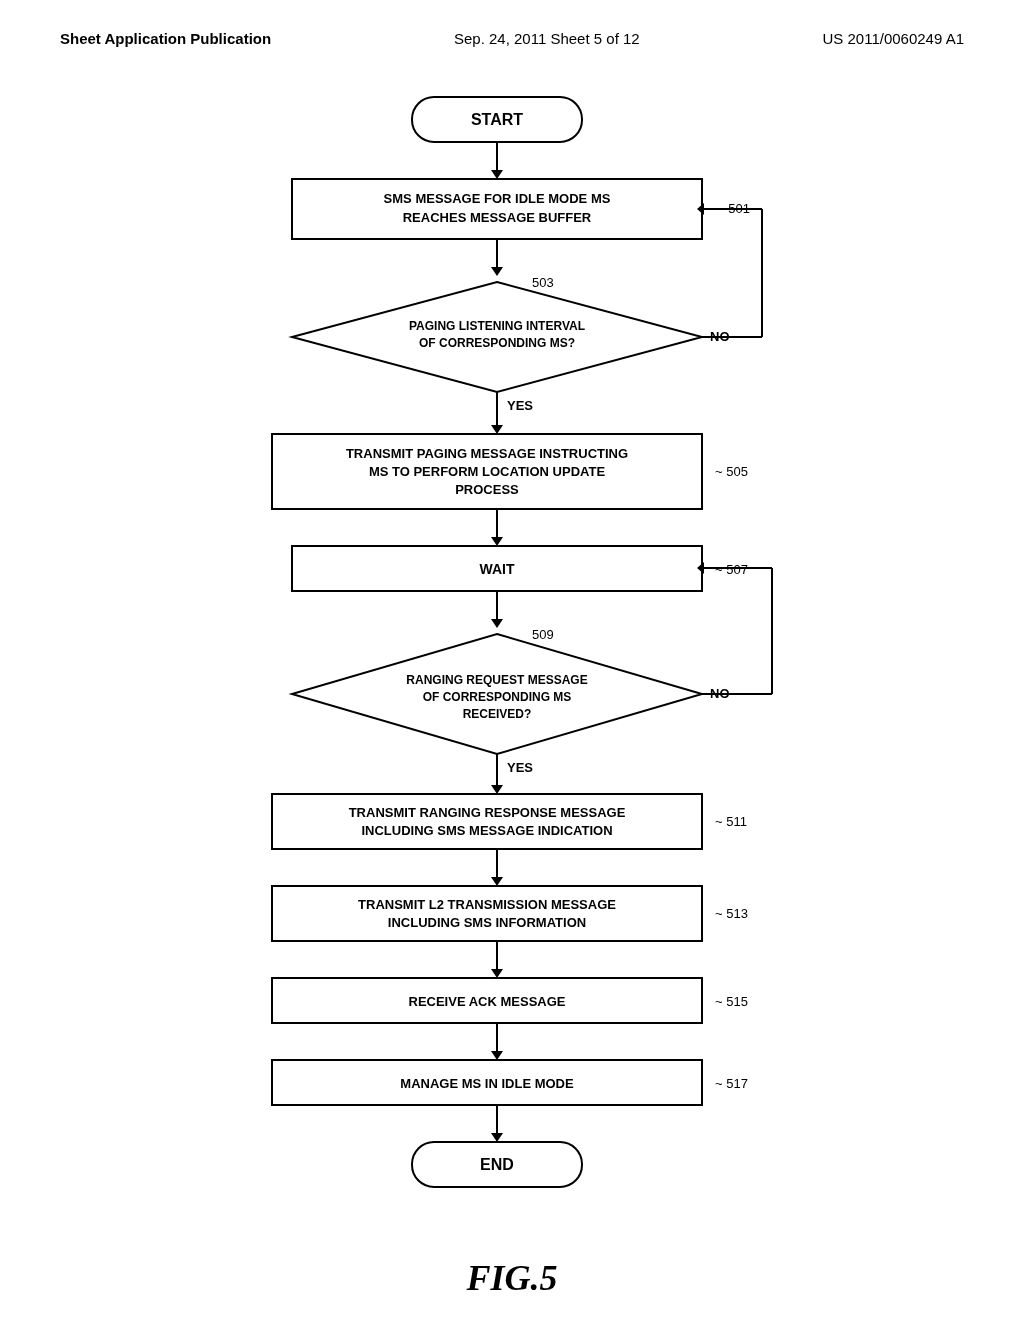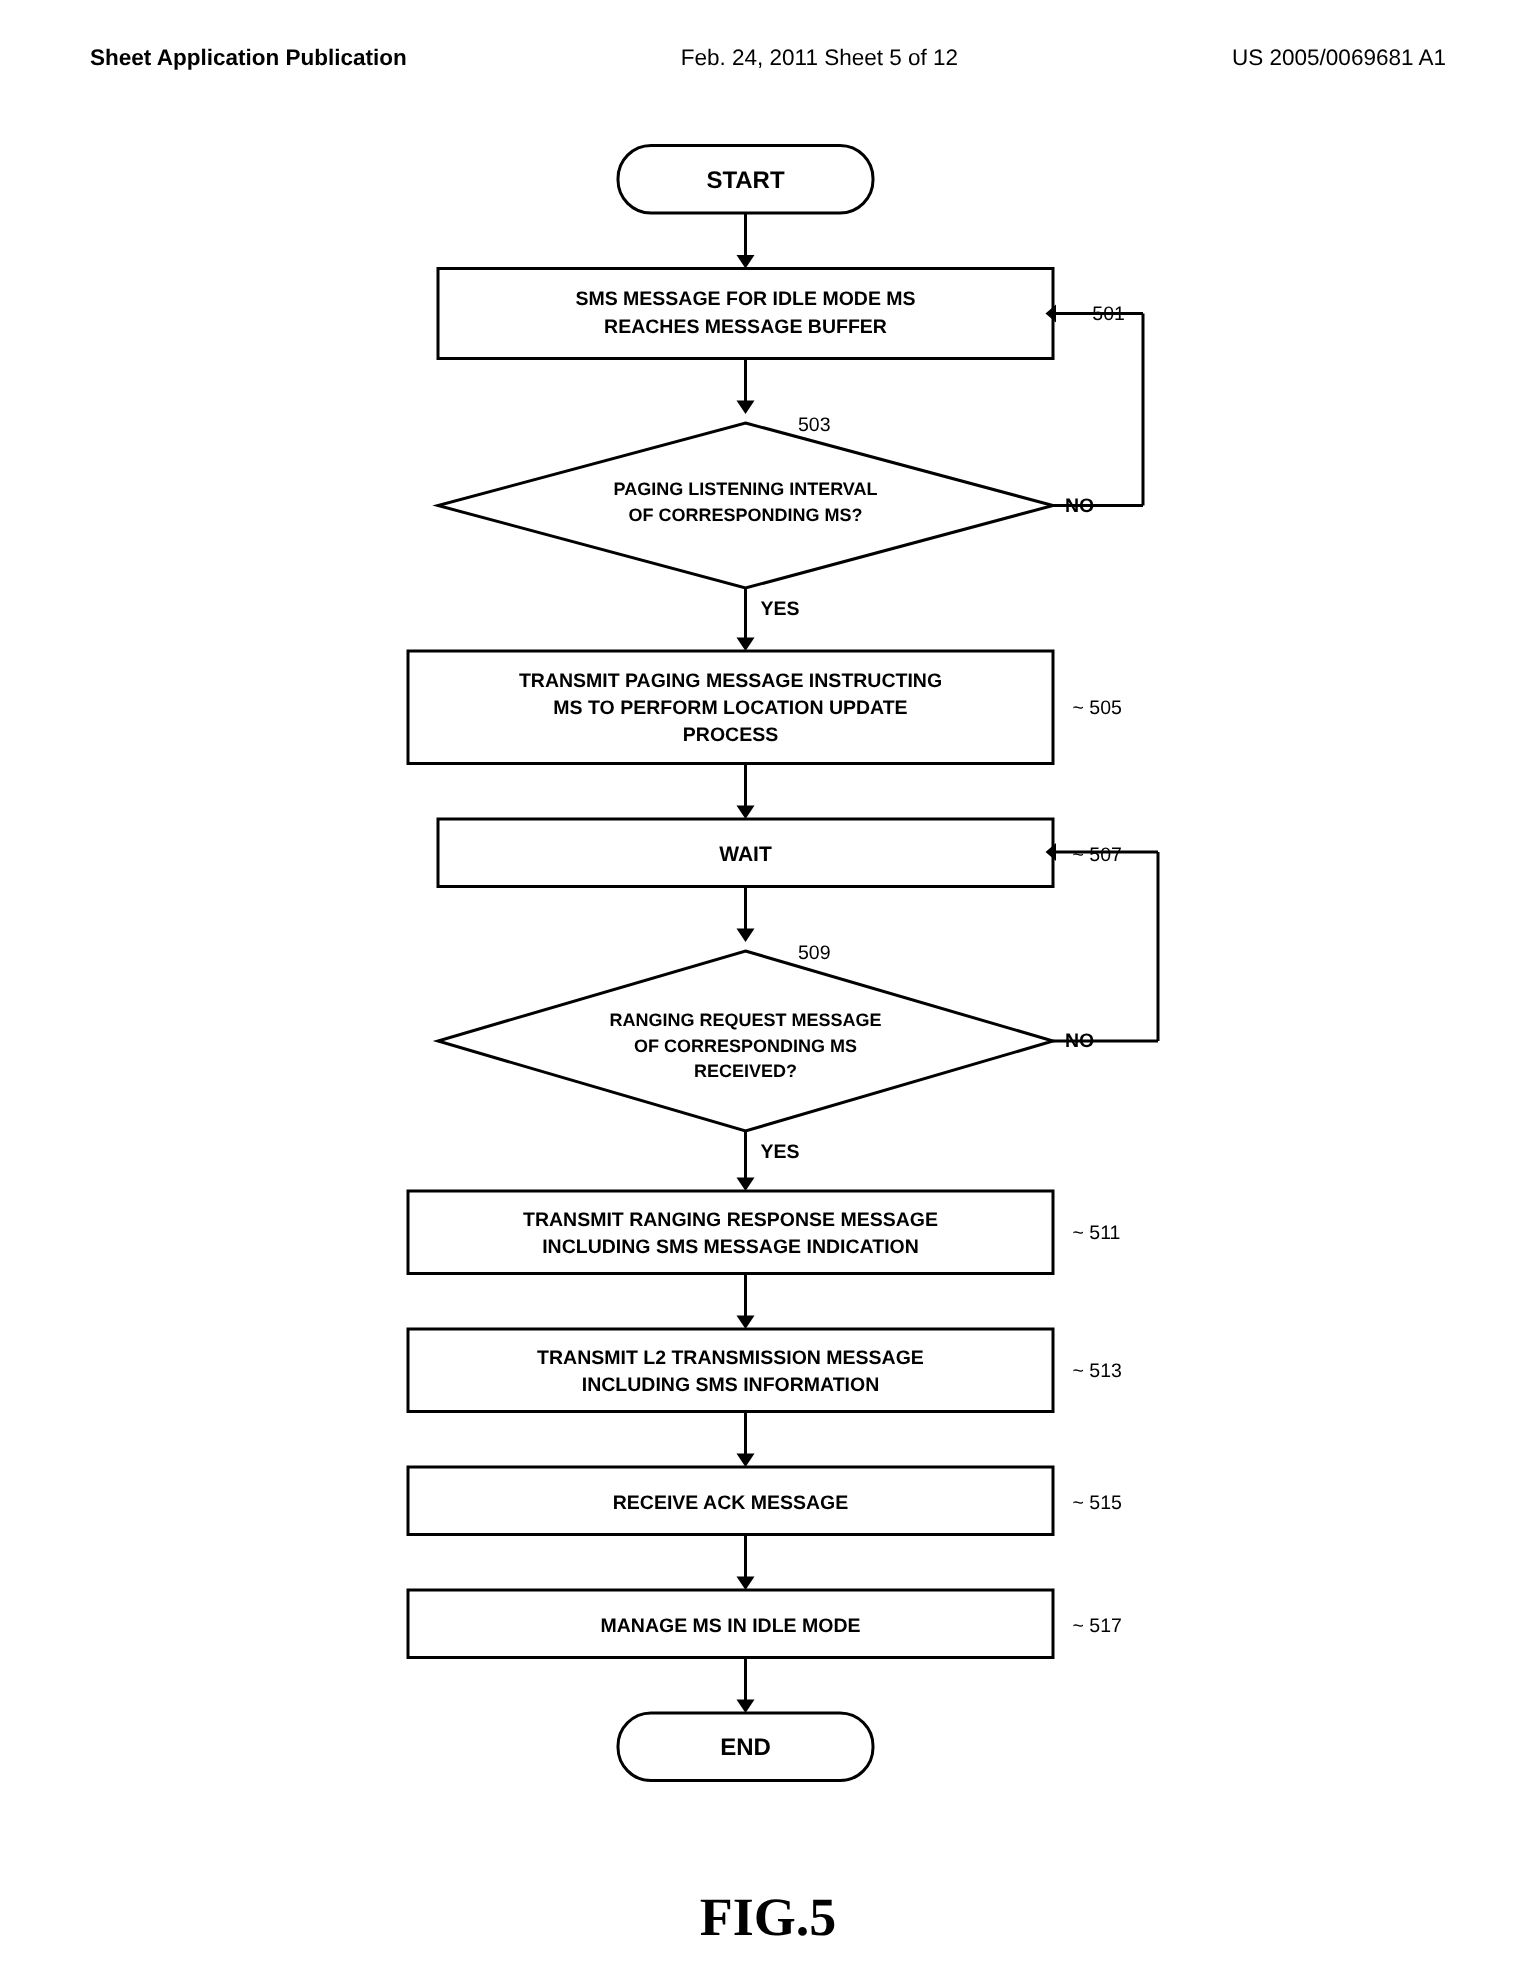--- a/index.html
+++ b/index.html
@@ -46,36 +46,37 @@
       padding: 20px 0;
       position: relative;
     }
 
     .figure-caption {
       font-size: 36px;
       font-weight: bold;
       text-align: center;
       margin-top: 20px;
       font-family: 'Times New Roman', serif;
+      font-style: italic;
     }
 
     
     .flowchart-svg {
       display: block;
       margin: 0 auto;
     }
   </style>
 </head>
 <body>
 
 <div class="page">
   <div class="header">
     <span class="header-left">Sheet Application Publication</span>
-    <span class="header-center">Feb. 24, 2011  Sheet 5 of 12</span>
-    <span class="header-right">US 2005/0069681 A1</span>
+    <span class="header-center">Sep. 24, 2011  Sheet 5 of 12</span>
+    <span class="header-right">US 2011/0060249 A1</span>
   </div>
 
   <div class="diagram-container">
     <svg class="flowchart-svg" width="700" height="1150" viewBox="0 0 700 1150">
 
       <rect x="250" y="10" width="170" height="45" rx="22" ry="22" fill="white" stroke="black" stroke-width="2"></rect>
       <text x="335" y="38" text-anchor="middle" font-family="Arial" font-size="16" font-weight="bold">START</text>
 
       <line x1="335" y1="55" x2="335" y2="85" stroke="black" stroke-width="2"></line>
       <polygon points="329,83 341,83 335,92" fill="black"></polygon>

